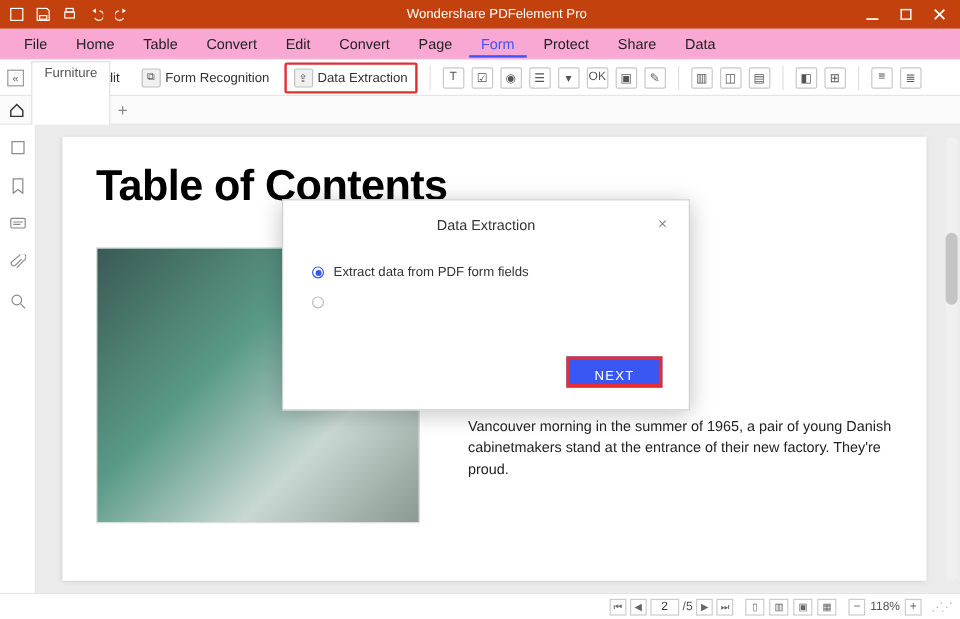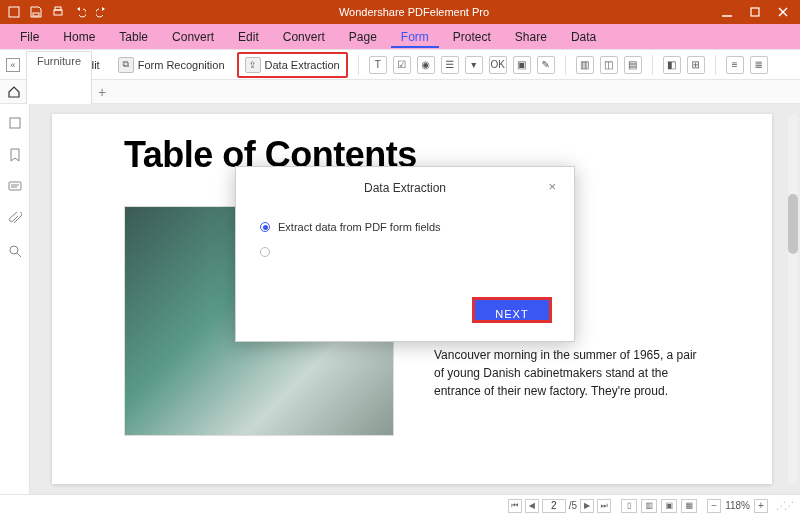--- a/index.html
+++ b/index.html
@@ -29,21 +29,21 @@
 .tabbar .home-icon { width:16px;height:16px;display:flex;align-items:center;justify-content:center;color:#333;margin-right:4px;}
 .tabbar .tab { display: flex; align-items: center; gap: 50px; padding: 3px 10px; background: #fff; border: 1px solid #e0e0e0; border-bottom: none; flex-direction: column; }
 .tabbar .tab .close { color:#888; font-size:11px; }
 .tabbar .add-tab { margin-left: 6px; color:#888; font-size:14px; }
 
 .workspace { display: flex; height: calc(516px - 24px - 26px - 30px - 24px - 22px); background: #ebebeb; position: relative; }
 .sidebar { width: 30px; background: #fff; border-right: 1px solid #e5e5e5; display: flex; flex-direction: column; align-items: center; gap: 14px; padding-top: 10px; }
 .sidebar .sb-icon { width: 18px; height: 18px; color:#888; display:flex;align-items:center;justify-content:center;}
 
 .page-area { flex: 1; overflow: hidden; position: relative; display:flex; justify-content:center; padding: 10px 22px 10px 16px; }
-.page { width: 720px; height: 100%; background: #fff; box-shadow: 0 1px 4px rgba(0,0,0,0.15); padding: 20px 72px; position: relative; }
+.page { width: 720px; height: 100%; background: #fff; box-shadow: 0 1px 4px rgba(0,0,0,0.15); padding: 20px 28px; position: relative; }
 .page h1 { font-size: 36px; font-weight: 800; letter-spacing: -0.5px; color: #000; margin-bottom: 30px; }
 .page .content-row { display: flex; gap: 40px; }
 .page .img-ph { width: 270px; height: 230px; background: linear-gradient(135deg, #3a5a55 0%, #5a9a88 40%, #c9d8d3 70%, #8a9a92 100%); border:1px solid #ddd;}
 .page .body-text { flex:1; font-family: Georgia, 'Times New Roman', serif; font-size: 12px; line-height: 1.5; color: #222; }
 .page .body-text p { margin-bottom: 12px; }
 
 .vscroll { position: absolute; right: 2px; top: 10px; width: 10px; height: calc(100% - 20px); background: #f0f0f0; border-radius: 5px; }
 .vscroll .thumb { position:absolute; top: 80px; width: 100%; height: 60px; background: #c4c4c4; border-radius: 5px; }
 
 .dialog { position: absolute; left: 235px; top: 166px; width: 340px; height: 176px; background: #fff; border: 1px solid #d0d0d0; box-shadow: 0 3px 18px rgba(0,0,0,0.25); padding: 14px 18px; font-size: 11px; color: #333; z-index: 50;}

